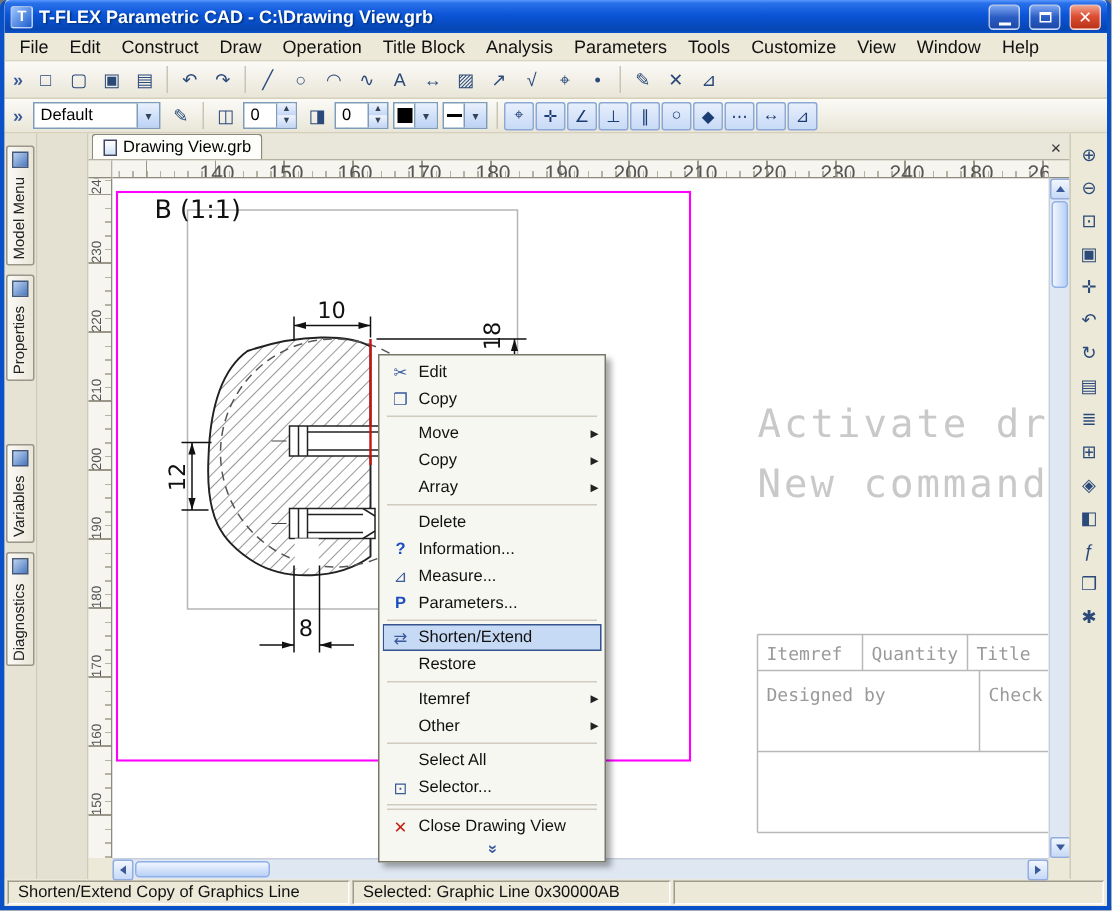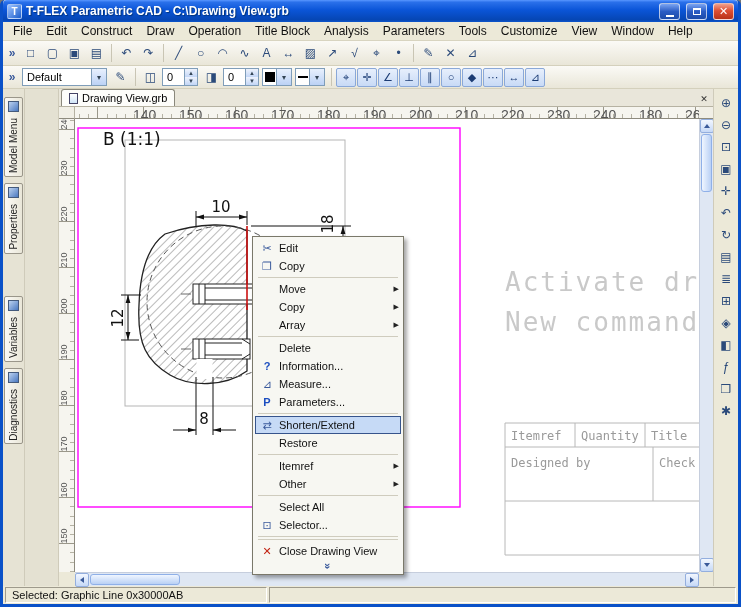--- a/index.html
+++ b/index.html
@@ -69,21 +69,21 @@
 .tri-right{width:0;height:0;border-top:3px solid transparent;border-bottom:3px solid transparent;border-left:4px solid #3a5a9a}
 .vthumb{height:58px;margin:1px;background:linear-gradient(90deg,#f0f6ff,#b9d0f5);border:1px solid #8fb0e8;border-radius:3px}
 .hthumb{width:90px;margin:1px;background:linear-gradient(180deg,#f0f6ff,#b9d0f5);border:1px solid #8fb0e8;border-radius:3px}
 .sspace{flex:1}
 .scorner{background:#ece9d8}
 .righttb{width:25px;background:#ece9d8;border-left:1px solid #cfcbba;display:flex;flex-direction:column;align-items:center;padding-top:4px;gap:2px}
 
 .statusbar{height:18px;display:flex;gap:2px;align-items:stretch;background:#ece9d8;padding:1px 2px}
 .scell{border:1px solid;border-color:#9e9a8c #fff #fff #9e9a8c;font-size:11px;display:flex;align-items:center;padding:0 6px;color:#111;white-space:nowrap;overflow:hidden}
 .scell.msg{width:228px}
-.scell.sel{width:262px}
+.scell.sel{width:212px}
 .scell.fill{flex:1}
 
 .ctxmenu{position:absolute;left:249px;top:236px;width:152px;background:#f7f7f2;border:1px solid #7a786a;box-shadow:3px 3px 4px rgba(0,0,0,.35);padding:2px;z-index:50}
 .mi{height:18px;display:flex;align-items:center;font-size:11px;color:#111;padding:0 2px}
 .mi .mico{flex:0 0 20px;text-align:center;font-size:11px;color:#3a5a9c}
 .mi .mico.red{color:#c22212;font-weight:bold}
 .mi .mico.blue{color:#1c4ec0;font-weight:bold}
 .mi .mlabel{flex:1;padding-left:2px;white-space:nowrap}
 .mi .marrow{width:10px;font-size:7px;color:#222;text-align:right}
 .mi.hl{background:#c6daf6;box-shadow:inset 0 0 0 1px #36548c}
@@ -407,20 +407,21 @@
       <span class="tbico">⊞</span>
       <span class="tbico">◈</span>
       <span class="tbico">◧</span>
       <span class="tbico">ƒ</span>
       <span class="tbico">❒</span>
       <span class="tbico">✱</span>
     </div>
   </div>
 
   <div class="statusbar">
+    <span class="scell msg">Shorten/Extend Copy of Graphics Line</span>
     <span class="scell sel">Selected: Graphic Line 0x30000AB</span>
     <span class="scell fill"></span>
   </div>
 
   <div class="ctxmenu">
     <div class="mi">
       <span class="mico">✂</span>
       <span class="mlabel">Edit</span>
       <span class="marrow"></span>
     </div>

